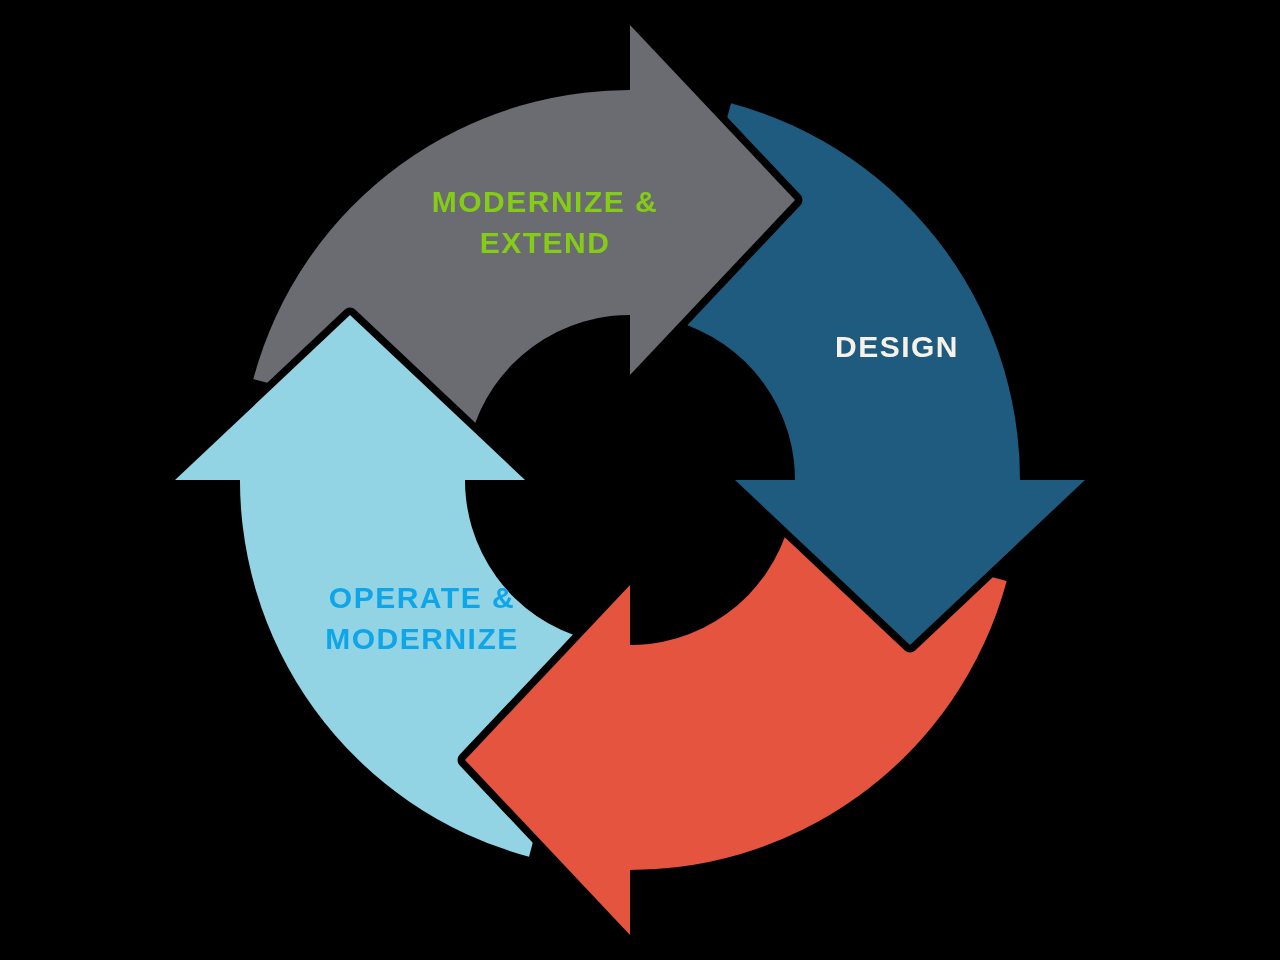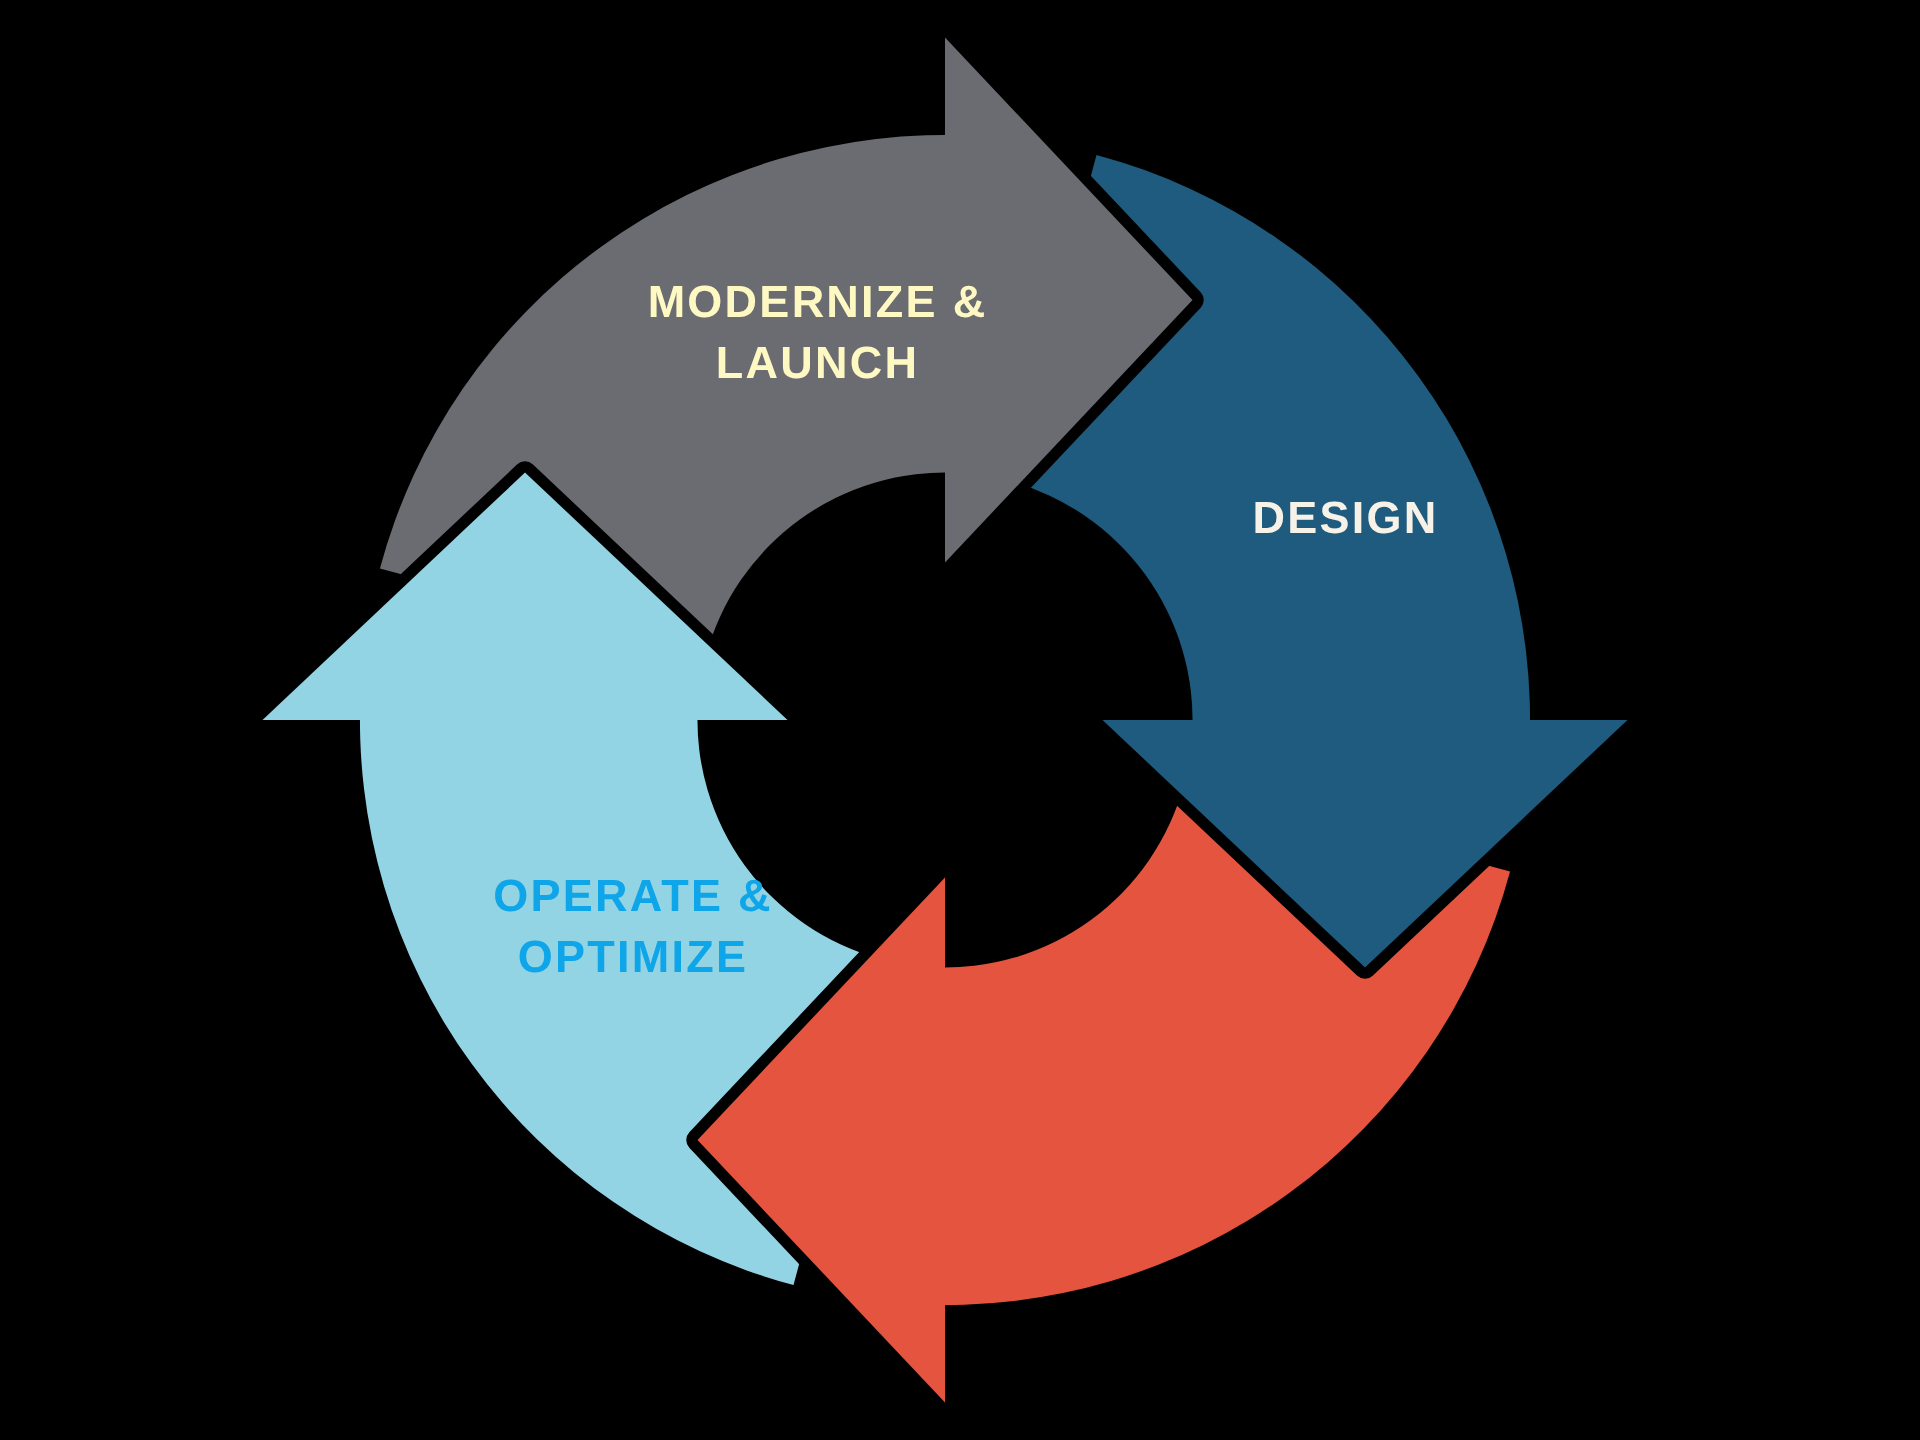--- a/index.html
+++ b/index.html
@@ -59,28 +59,28 @@
     <path class="gapstroke" d="M 1085 480 L 910 645 L 735 480" stroke="#000000"></path>
     <path d="M 1085 480 L 910 645 L 735 480 Z" fill="#1e5b7e"></path>
 
     <path class="gapstroke" d="M 630 935 L 465 760 L 630 585" stroke="#000000"></path>
     <path d="M 630 935 L 465 760 L 630 585 Z" fill="#e5543e"></path>
 
     <path class="gapstroke" d="M 175 480 L 350 315 L 525 480" stroke="#000000"></path>
     <path d="M 175 480 L 350 315 L 525 480 Z" fill="#93d4e4"></path>
   </svg>
 
-  <div class="step-label lbl-modernize" style="color: #fef9c3;">
+  <div class="step-label lbl-modernize" style="color: #84cc16;">
     <div>MODERNIZE &amp;</div>
-    <div>LAUNCH</div>
+    <div>EXTEND</div>
   </div>
 
   <div class="step-label lbl-design" style="color: rgb(247, 242, 232); text-align: center;">
     <div>DESIGN</div>
   </div>
 
 
   <div class="step-label lbl-operate" style="color: #0ea5e9; margin-left: 48px;">
     <div>OPERATE &amp;</div>
-    <div>OPTIMIZE</div>
+    <div>MODERNIZE</div>
   </div>
 
 </div>
 
 </body></html>

